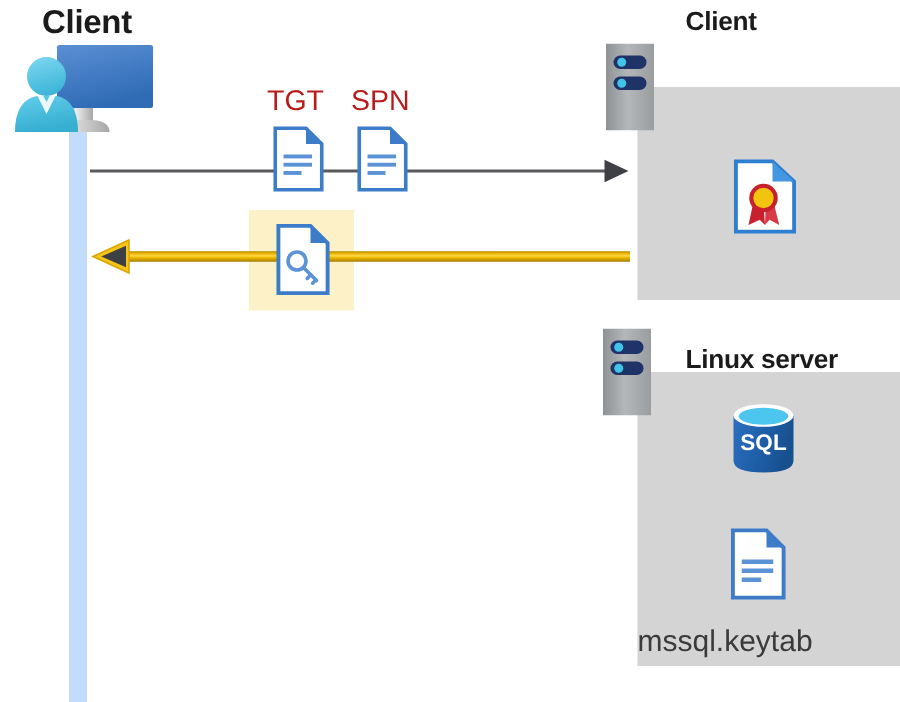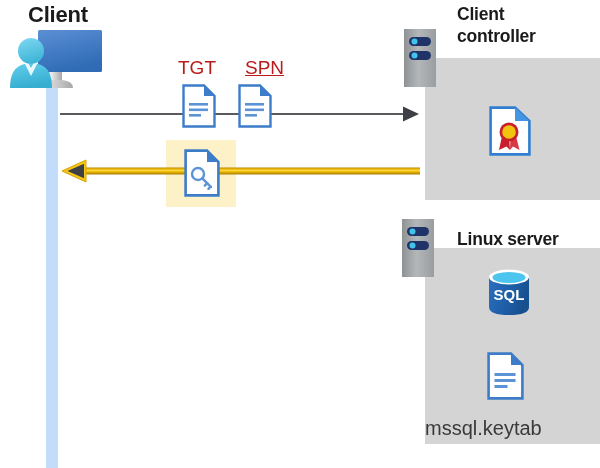--- a/index.html
+++ b/index.html
@@ -69,21 +69,21 @@
   #tgt-doc { left: 182px; top: 84px; }
   #spn-doc { left: 238px; top: 84px; }
   #key-doc { left: 184px; top: 149px; width: 36px; height: 48px; }
   #keytab-doc { left: 487px; top: 352px; width: 37px; height: 48px; }
 
   .doc-label {
     font-size: 19px;
     color: #b91c1c;
   }
   #tgt-label { left: 178px; top: 57px; }
-  #spn-label { left: 245px; top: 57px; text-decoration: underline; }
+  #spn-label { left: 234px; top: 57px; }
 
   #keytab-name {
     left: 425px; top: 417px;
     width: 175px;
     text-align: left;
     font-size: 20px;
     color: #3a3a3a;
   }
 
   
@@ -221,21 +221,20 @@
       <rect x="0" y="0" width="32" height="58" fill="url(#rackGradA)"></rect>
       <rect x="5" y="8" width="22" height="9" rx="4.5" fill="#1f3368"></rect>
       <circle cx="10.5" cy="12.5" r="3" fill="#42c4e8"></circle>
       <rect x="5" y="22" width="22" height="9" rx="4.5" fill="#1f3368"></rect>
       <circle cx="10.5" cy="26.5" r="3" fill="#42c4e8"></circle>
     </svg>
   </div>
 
   <div class="abs title-bold" id="dc-title">
     <div>Client</div>
-    <div>controller</div>
   </div>
 
   <div class="abs" id="cert-icon">
     <svg width="42" height="50" viewBox="0 0 42 50" xmlns="http://www.w3.org/2000/svg">
       <path d="M1.6 1.6 H26 L40.4 15 V48.4 H1.6 Z" fill="#ffffff" stroke="#2f7fd1" stroke-width="2.6"></path>
       <path d="M26 1.6 L40.4 15 H26 Z" fill="#4596e0"></path>
       <path d="M13 30 L10 44 L17.5 40.5 L21 44 L20 30 Z" fill="#c8202c"></path>
       <path d="M27 30 L30.5 44 L24 40.5 L21 44 L21.5 30 Z" fill="#d63a44"></path>
       <circle cx="20" cy="26" r="9.5" fill="#c8202c"></circle>
       <circle cx="20" cy="26" r="6.8" fill="#f2c40f"></circle>

